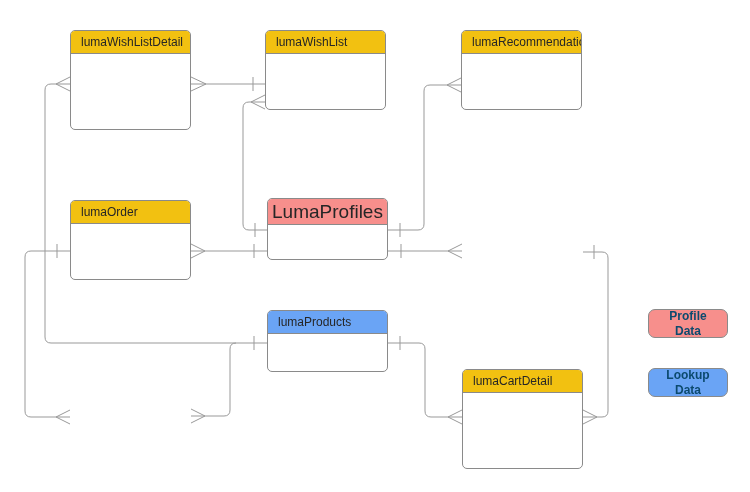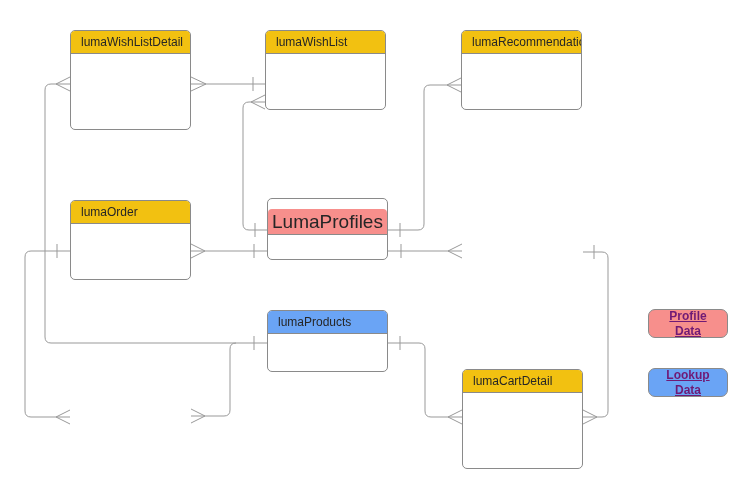--- a/index.html
+++ b/index.html
@@ -35,39 +35,38 @@
     font-size:12px;
     color:var(--label);
     border-bottom:1px solid var(--border);
     border-radius:4px 4px 0 0;
     box-sizing:border-box;
     white-space:nowrap;
     overflow:hidden;
   }
   .behavioral .entity-header{background:var(--behavioral);}
   .lookup .entity-header{background:var(--lookup);}
-  .profile .entity-header{background:var(--profile);margin-top:10px;}
+  .profile .entity-header{background:var(--profile);}
   .entity-profiles .entity-header{
     height:26px;
     font-size:19px;
     justify-content:center;
     padding:0 4px;
   }
   .legend-item{
     position:absolute;
     border:1px solid var(--border);
     border-radius:7px;
     box-sizing:border-box;
     display:flex;align-items:center;justify-content:center;
     text-align:center;
-    font-size:12px;font-weight:bold;color:#701a75;
+    font-size:12px;font-weight:bold;color:#0c4a6e;
     line-height:15px;
     padding:2px 6px;
     z-index:2;
-    text-decoration:underline;
   }
   .legend-profile{background:var(--profile);}
   .legend-lookup{background:var(--lookup);}
   .legend-behavioral{background:var(--behavioral);}
 </style>
 </head>
 <body>
 
 <div id="canvas">
 

